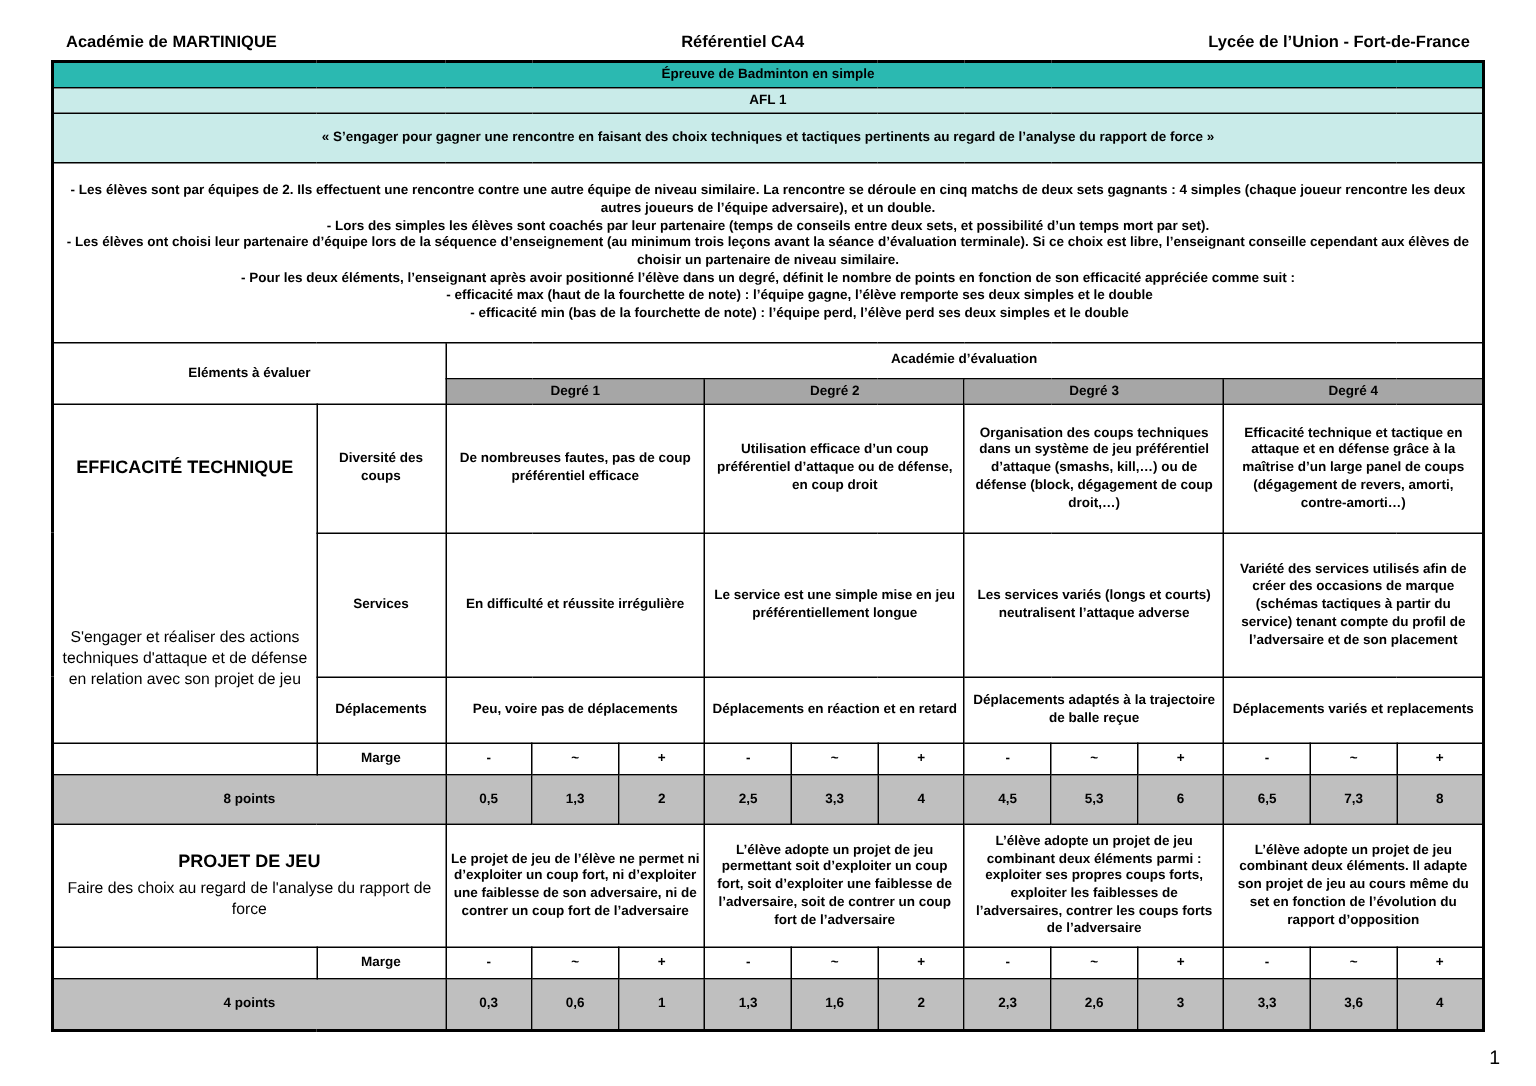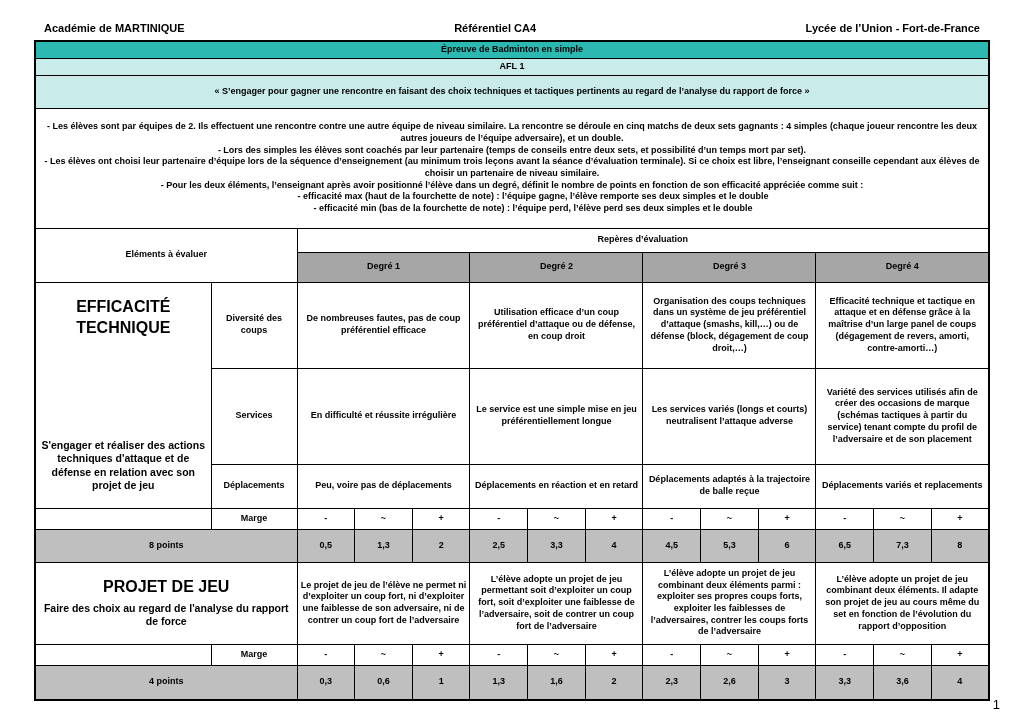--- a/index.html
+++ b/index.html
@@ -31,22 +31,22 @@
   .desc-row td {
     text-align: left; font-weight: normal; font-size: 10.5px;
     padding: 3px 7px; vertical-align: top; line-height: 1.38;
   }
   .desc-line.indent { padding-left: 42px; }
   .elements-cell { font-size: 12px; }
   .reperes-cell  { font-size: 11px; }
   .degree-cell   { background: var(--gray-header, #a6a6a6); font-size: 10.5px; }
   .sublabel-cell { text-align: left; font-weight: normal; font-size: 10px; padding-left: 6px; margin-top: 22px; }
   .big-left-cell { text-align: left; vertical-align: top; padding: 3px 6px; }
-  .big-title { font-size: 16px; font-weight: bold; }
-  .big-sub   { font-size: 10.5px; font-weight: bold; line-height: 1.3; }
+  .big-title { font-size: 12px; font-weight: bold; }
+  .big-sub   { font-size: 10.5px; font-weight: normal; line-height: 1.3; }
   .efficacite-sub { margin-top: 100px; }
   .projet-sub     { margin-top: 4px; }
   .content-cell { padding: 2px 5px; }
   .marge-label, .marge-sym { font-size: 10px; margin-top: 36px; }
   .points-row td { background: var(--gray-points, #bfbfbf); font-size: 10.5px; }
   .points-label  { font-size: 11px; }
   .page-number {
     position: absolute; right: 24px; bottom: 12px;
     font-size: 13px;
   }
@@ -90,24 +90,24 @@
               <div class="desc-line"><span>- Les élèves ont choisi leur partenaire d’équipe lors de la séquence d’enseignement (au minimum trois leçons avant la séance d’évaluation terminale). Si ce choix est libre, l’enseignant conseille cependant aux élèves de choisir un partenaire de niveau similaire.</span></div>
               <div class="desc-line"><span>- Pour les deux éléments, l’enseignant après avoir positionné l’élève dans un degré, définit le nombre de points en fonction de son efficacité appréciée comme suit :</span></div>
               <div class="desc-line indent"><span>- efficacité max (haut de la fourchette de note) : l’équipe gagne, l’élève remporte ses deux simples et le double</span></div>
               <div class="desc-line indent"><span>- efficacité min (bas de la fourchette de note) : l’équipe perd, l’élève perd ses deux simples et le double</span></div>
             </div>
       </td>
     </tr>
 
     <tr style="height:24px">
       <td colspan="2" rowspan="2" class="elements-cell">Eléments à évaluer</td>
-      <td colspan="12" class="reperes-cell">Repères d’évaluation</td>
-    </tr>
-
-    <tr style="height:30px">
+      <td colspan="12" class="reperes-cell">Académie d’évaluation</td>
+    </tr>
+
+    <tr style="height:17px">
       <td colspan="3" class="degree-cell">Degré 1</td>
       <td colspan="3" class="degree-cell">Degré 2</td>
       <td colspan="3" class="degree-cell">Degré 3</td>
       <td colspan="3" class="degree-cell">Degré 4</td>
     </tr>
 
     <tr style="height:86px">
       <td rowspan="3" class="big-left-cell">
         <div class="big-title">EFFICACITÉ TECHNIQUE</div>
         <div class="big-sub efficacite-sub">S'engager et réaliser des actions techniques d'attaque et de défense en relation avec son projet de jeu</div>

